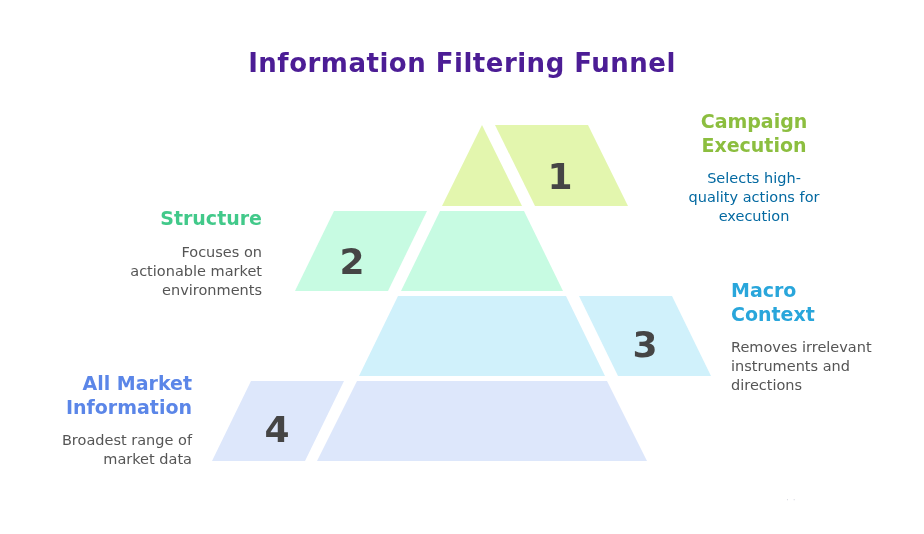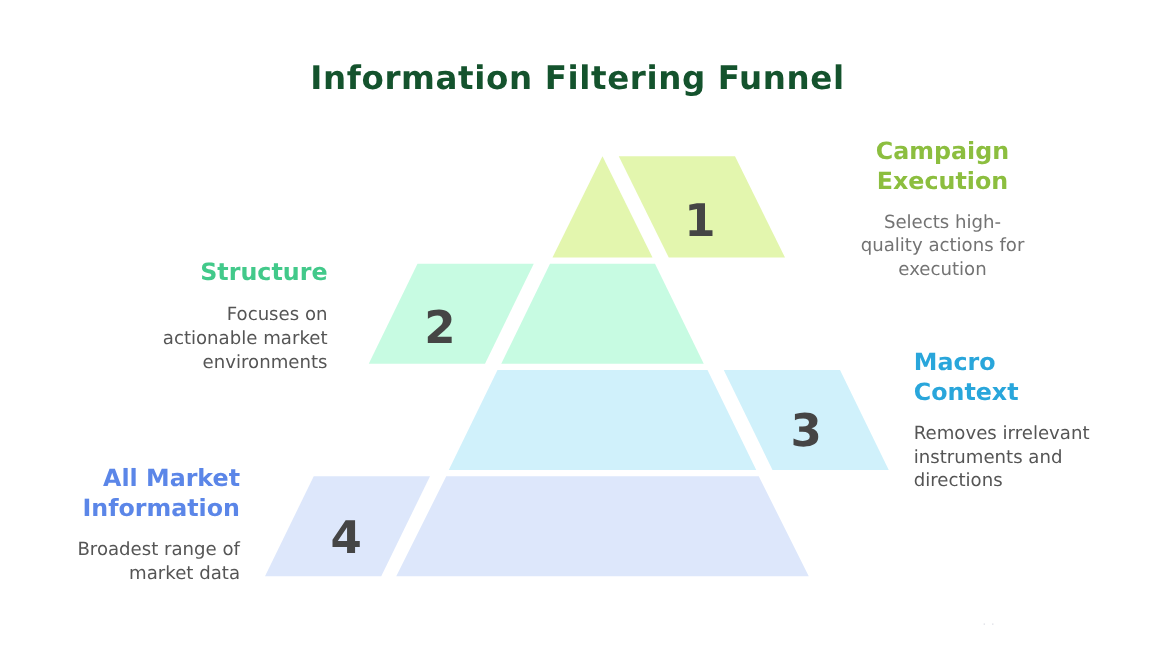--- a/index.html
+++ b/index.html
@@ -33,21 +33,21 @@
   .artifact{
     position:absolute;left:786px;top:495px;
     font-size:9px;color:#d9dae2;letter-spacing:4px;
   }
 </style>
 </head>
 <body>
 
 <div class="stage">
 
-  <div class="page-title" style="color: #14532d;">Information Filtering Funnel</div>
+  <div class="page-title" style="color: #4c1d95;">Information Filtering Funnel</div>
 
   <svg class="pyramid-svg" width="924" height="534" viewBox="0 0 924 534">
 
     <polygon points="482,125 522,206 442,206" fill="#e3f6ae"></polygon>
     <polygon points="495,125 588,125 628,206 535,206" fill="#e3f6ae"></polygon>
 
     <polygon points="440,211 524,211 563,291 401,291" fill="#c7fbe2"></polygon>
     <polygon points="334,211 427,211 388,291 295,291" fill="#c7fbe2"></polygon>
 
     <polygon points="398,296 566,296 605,376 359,376" fill="#d0f1fb"></polygon>
@@ -58,21 +58,21 @@
 
     <text x="560" y="189" fill="#454545">1</text>
     <text x="352" y="274" fill="#454545">2</text>
     <text x="645" y="357" fill="#454545">3</text>
     <text x="277" y="442" fill="#454545">4</text>
   </svg>
 
   <div class="level-label" style="left:649px;top:110px;width:210px;text-align:center;">
     <h3 class="lv-title" style="color: rgb(140, 190, 63);">Campaign
 Execution</h3>
-    <p class="lv-desc" style="color: #737373;">Selects high-
+    <p class="lv-desc" style="color: #0369a1;">Selects high-
 quality actions for
 execution</p>
   </div>
 
   <div class="level-label" style="left:731px;top:279px;width:190px;">
     <h3 class="lv-title" style="color: rgb(41, 166, 219);">Macro
 Context</h3>
     <p class="lv-desc" style="color: rgb(85, 85, 85);">Removes irrelevant
 instruments and
 directions</p>

